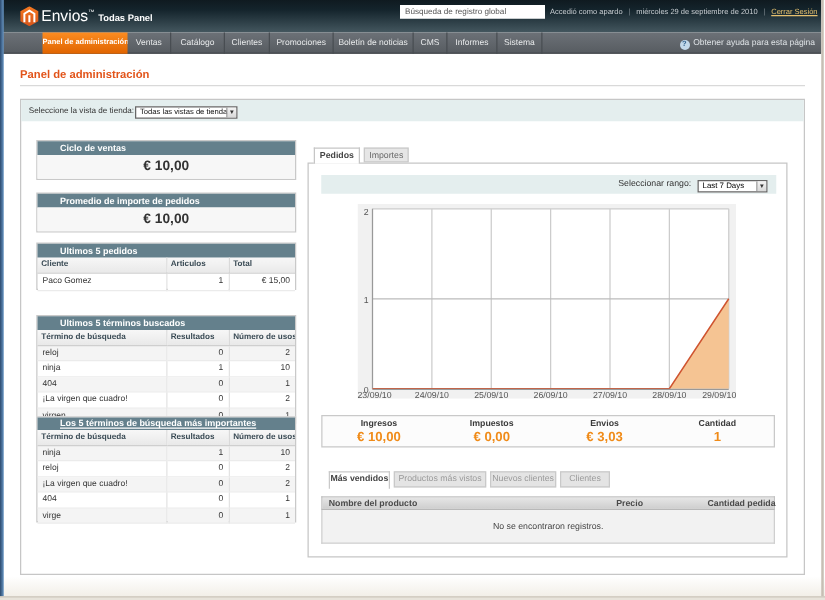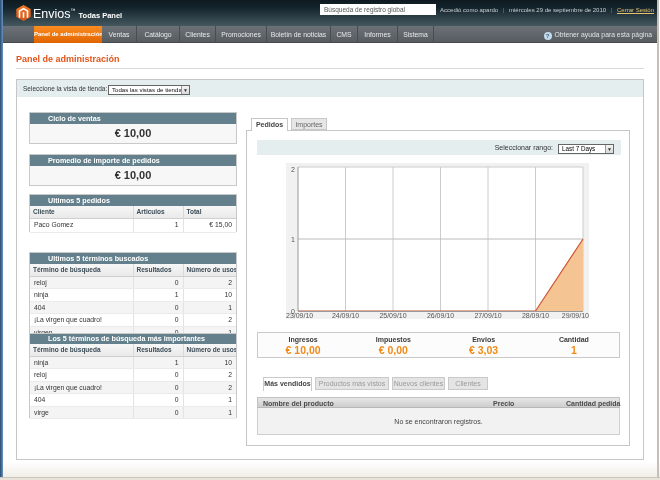--- a/index.html
+++ b/index.html
@@ -187,21 +187,21 @@
           </tr>
       <tr class="odd">
             <td>virgen</td>
             <td class="num">0</td>
             <td class="num">1</td>
           </tr>
     </tbody>
       </table>
   </div>
   <div class="box" style="top:253px;height:85px;">
-    <div class="bhead" style="height:10px;line-height:10px;">Los 5 términos de búsqueda más importantes</div>
+    <div class="bhead" style="height:10px;line-height:10px;text-decoration:underline;">Los 5 términos de búsqueda más importantes</div>
     <table class="grid t5">
       <colgroup>
           <col style="width:103px">
           <col style="width:50px">
           <col>
         </colgroup>
       <tbody>
           <tr>
             <th>Término de búsqueda</th>
             <th>Resultados</th>

